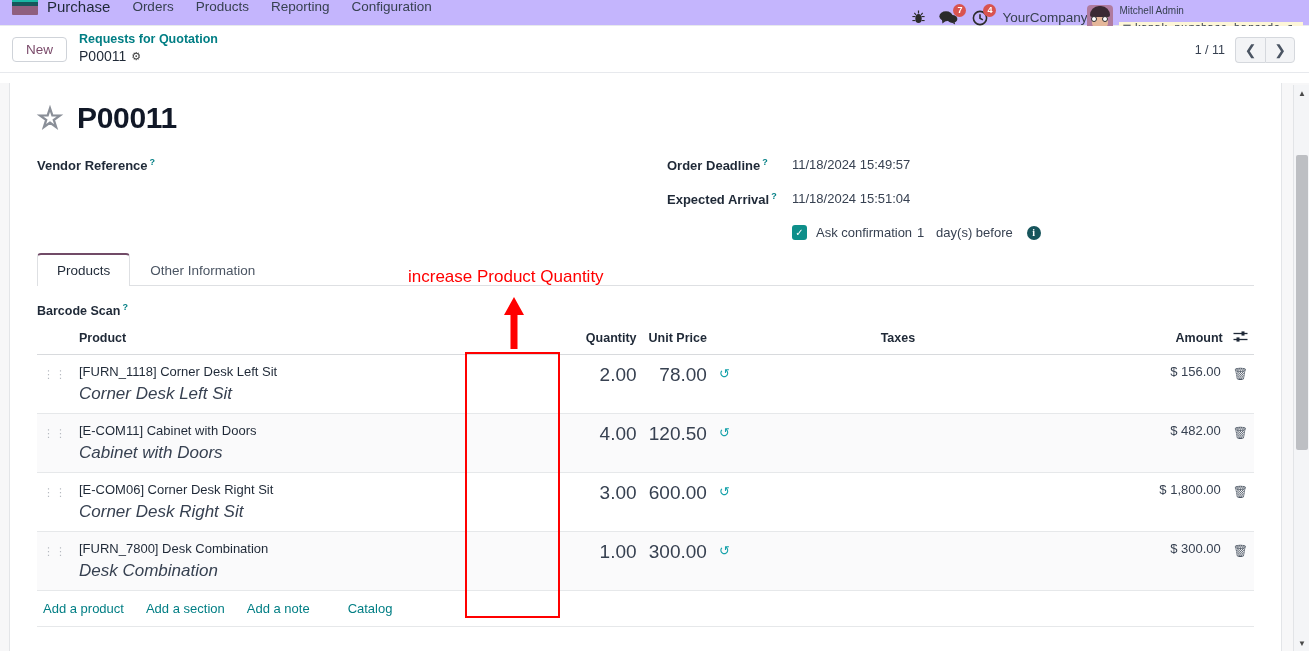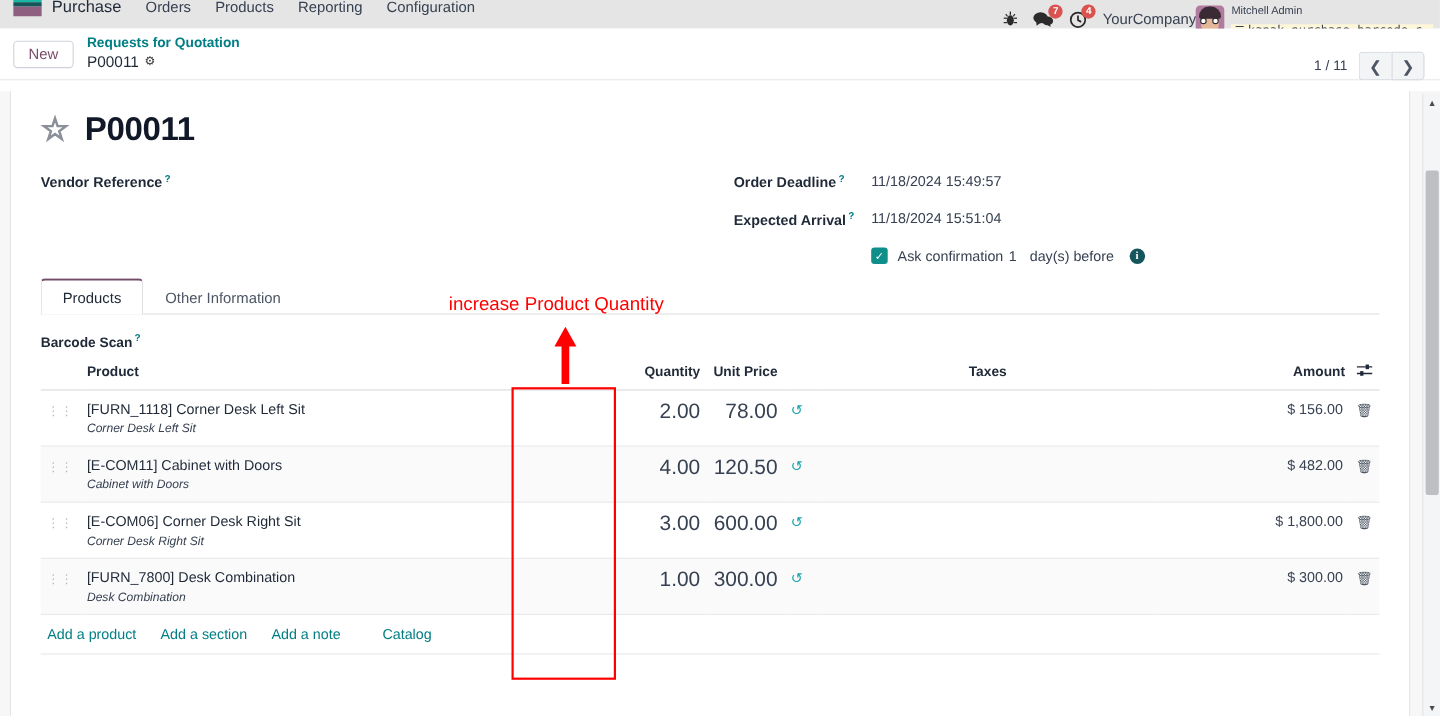--- a/index.html
+++ b/index.html
@@ -8,21 +8,21 @@
     font-family: "Liberation Sans", sans-serif;
     background: #ffffff;
     color: #1f2937;
     overflow: hidden;
   }
   body { position: relative; }
 
   
   .navbar {
     height: 26px;
-    background: #e5e5e5;
+    background: #c4b5fd;
     display: flex;
     align-items: center;
     padding: 0 8px 12px 12px;
     border-bottom: 1px solid #e7e9ed;
     position: relative;
   }
   .brand-logo {
     width: 26px; height: 17px;
     display: flex; flex-direction: column;
     margin-right: 9px;
@@ -103,21 +103,21 @@
     white-space: nowrap;
   }
   .bc { line-height: 1.25; }
   .bc-parent {
     font-size: 12.5px; color: #017e84; font-weight: bold;
     cursor: pointer; display:block;
   }
   .bc-cur { font-size: 14px; color: #1f2937; display: flex; align-items: center; }
   .gear { margin-left: 5px; font-size: 11px; color: #3c3c3c; cursor: pointer;}
   .pager {
-    position: absolute; right: 14px; top: 10px; height: 47px;
+    position: absolute; right: 14px; top: 0; height: 47px;
     display: flex; align-items: center;
   }
   .pager-count { font-size: 12.5px; color: #374151; margin-right: 10px; white-space: nowrap;}
   .pg-btn {
     width: 30px; height: 26px;
     border: 1px solid #d5d8dd; background: #f3f4f6;
     display: flex; align-items: center; justify-content: center;
     color: #4b5563; font-size: 14px; cursor: pointer;
   }
   .pg-btn.prev { border-radius: 4px 0 0 4px; border-right: none;}
@@ -219,21 +219,21 @@
   .th-taxes { text-align: center; width: 310px;}
   .th-amount { text-align: right; padding-right: 4px !important; }
   .th-opt { width: 26px; text-align: right;}
   .opt-ico { color: #1f2937; font-size: 13px; cursor: pointer; }
 
   .lines tbody tr { border-bottom: 1px solid #e6e8ea; }
   .lines tbody tr.alt { background: #fafafb; }
   .lines td { padding: 9px 6px; vertical-align: top; }
   .handle { color: #b6bac0; font-size: 11px; letter-spacing: 1px; line-height: 1; cursor: grab; user-select:none;}
   .prod-name { font-size: 13px; color: #1f2937; }
-  .prod-desc { font-size: 11px; color: #374151; font-style: italic; margin-top: 5px;}
+  .prod-desc { font-size: 17px; color: #374151; font-style: italic; margin-top: 5px;}
   .td-num { text-align: right; font-size: 19px; color: #374151; white-space: nowrap;}
   .hist-ico { color: #17a2aa; font-size: 13px; cursor: pointer; }
   .td-amount { text-align: right; font-size: 13px; color: #374151; white-space: nowrap; padding-right: 4px;}
   .trash { color: #4b5563; font-size: 12px; cursor: pointer; }
 
   .add-links { display: flex; padding: 10px 6px 10px 6px; border-bottom: 1px solid #e6e8ea;}
   .add-link { font-size: 13px; color: #017e84; margin-right: 22px; cursor: pointer; white-space: nowrap;}
   .add-link.gap { margin-left: 16px; }
 
   

